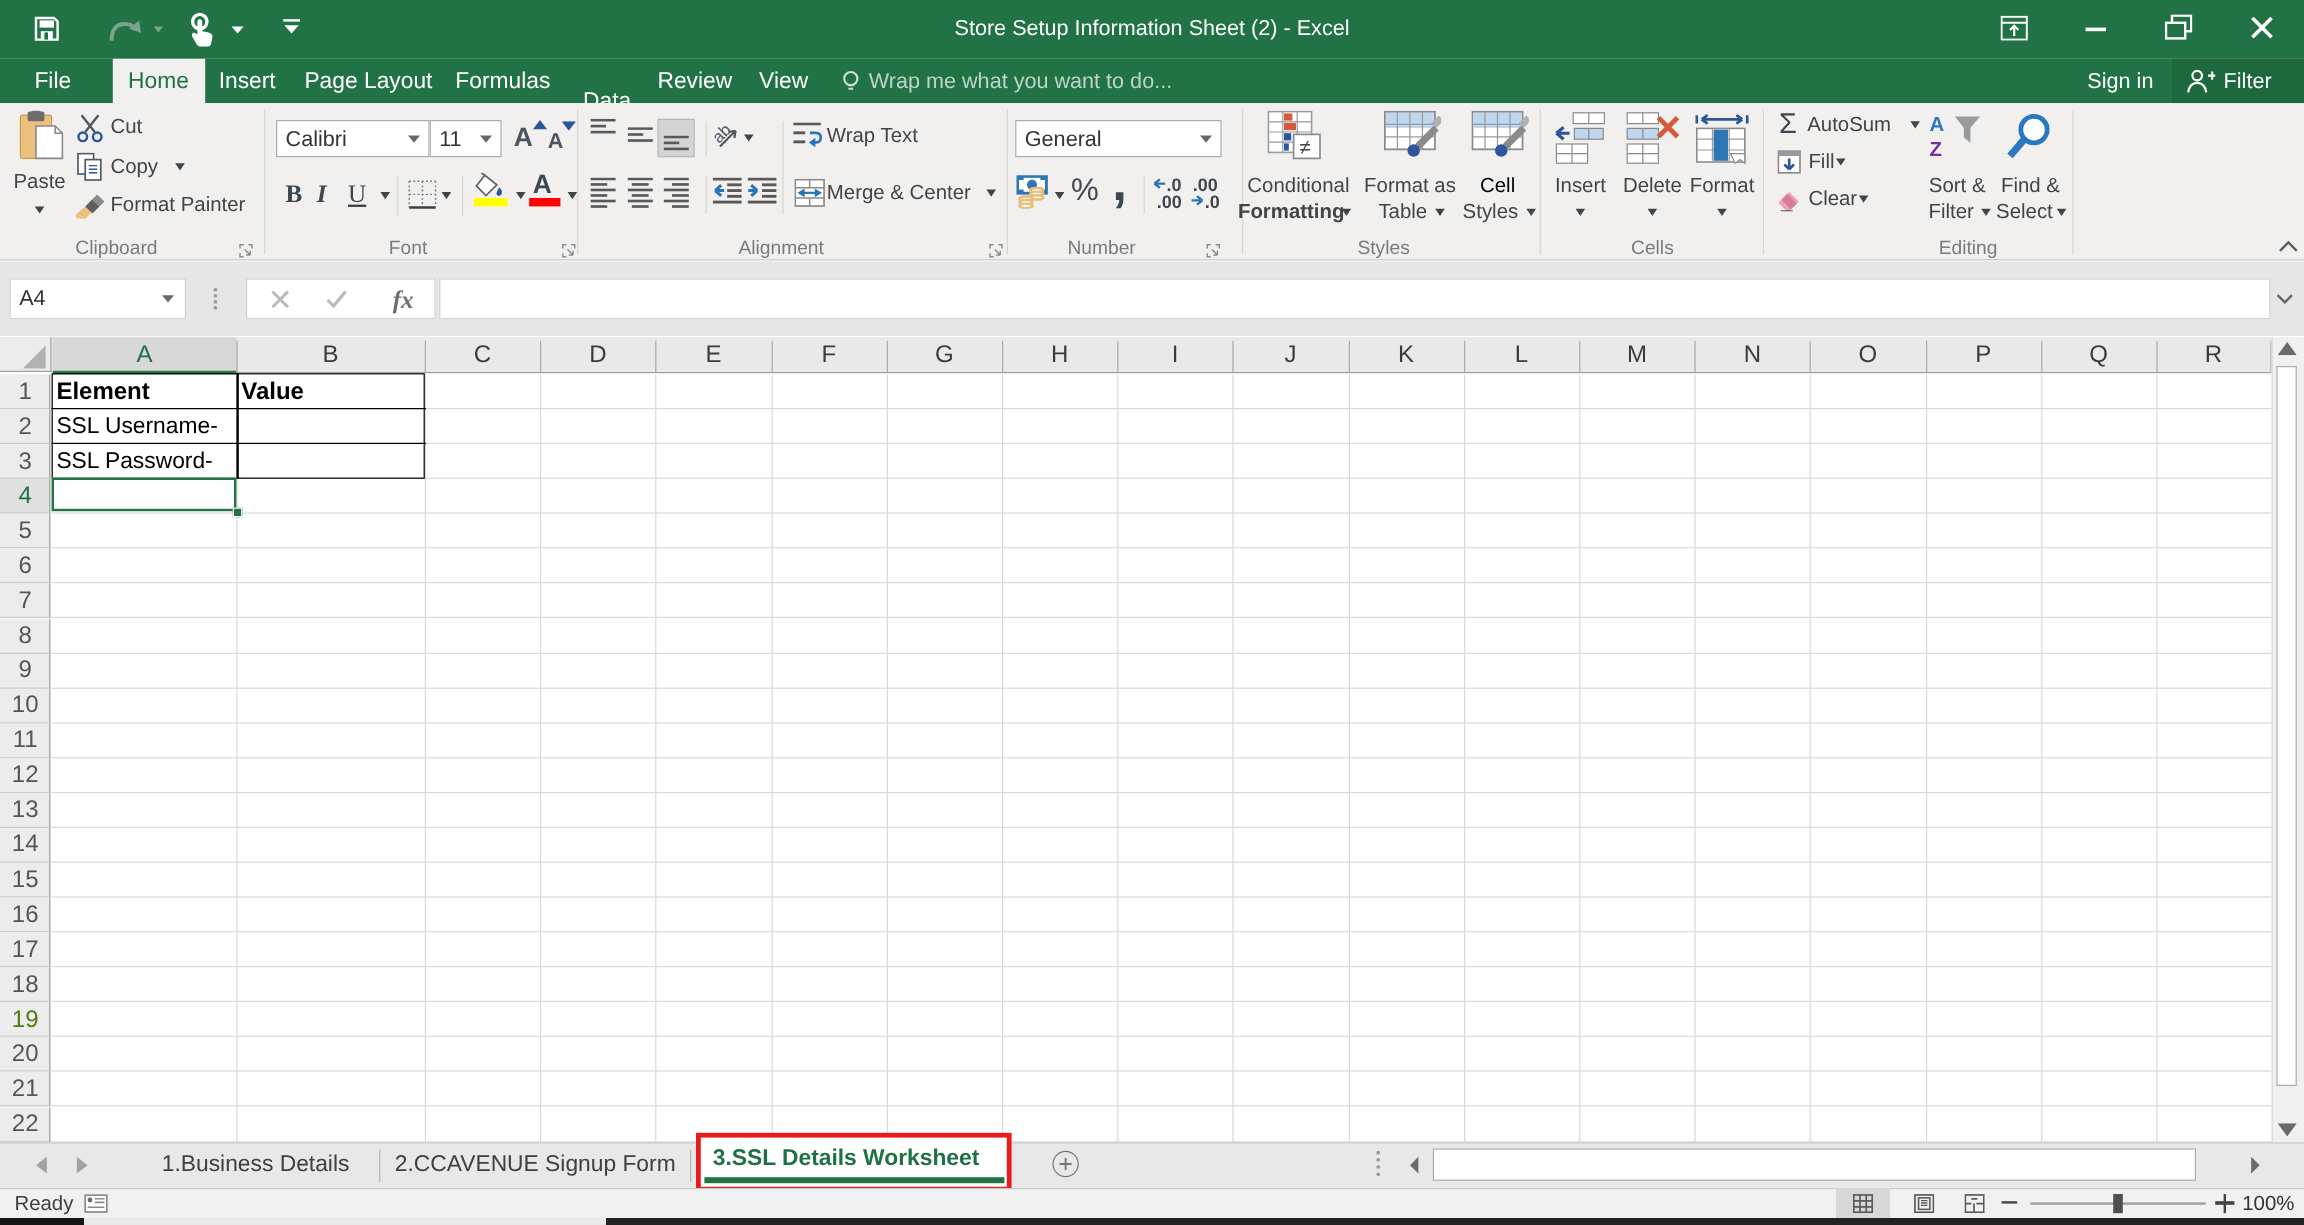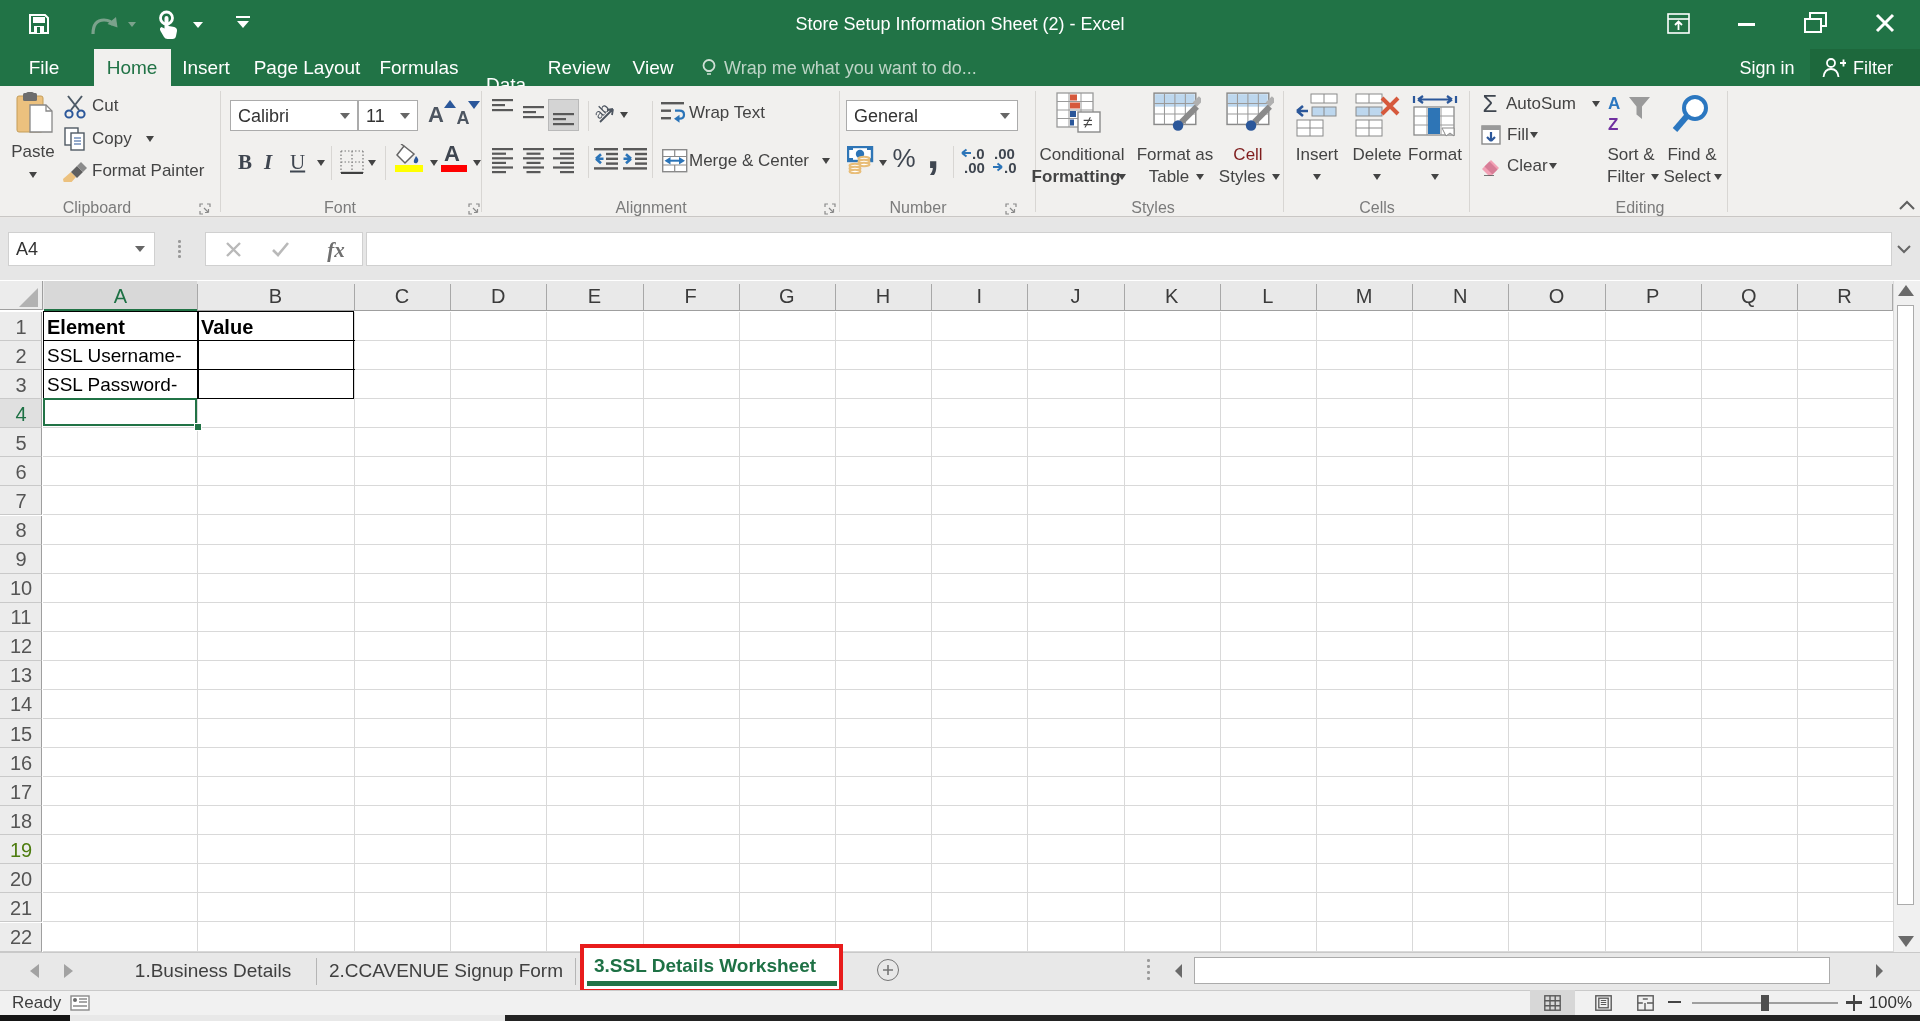--- a/index.html
+++ b/index.html
@@ -300,21 +300,21 @@
 <div class="a" style="left:1169px;top:177px;transform:translate(-50%,-50%);font-size:17px;color:#444;font-weight:normal;white-space:nowrap;">Table</div>
 <div class="a" style="left:1196px;top:174px;width:0;height:0;border-left:4.5px solid transparent;border-right:4.5px solid transparent;border-top:6px solid #444"></div>
 <svg class="a" style="left:1226px;top:92px" width="48" height="44" viewBox="0 0 46 42">
       <rect x="1" y="1" width="40" height="30" fill="#fff" stroke="#8a8a8a" stroke-width="1.4"></rect>
       <rect x="2" y="2" width="38" height="12" fill="#bdd7ee"></rect>
       <path d="M1 11 h40 M1 21 h40 M11 1 v30 M21 1 v30 M31 1 v30" stroke="#9a9a9a" stroke-width="1"></path>
       <path d="M40 12 l-14 14 -4 8 8 -4 14 -14 z" fill="#8a8a8a"></path>
       <circle cx="24" cy="32" r="5" fill="#2b579a"></circle>
       <path d="M38 10 l6 -6 4 4 -6 6 z" fill="#b0b0b0"></path>
     </svg>
-<div class="a" style="left:1248px;top:155px;transform:translate(-50%,-50%);font-size:17px;color:#7f1d1d;font-weight:normal;white-space:nowrap;">Cell</div>
+<div class="a" style="left:1248px;top:155px;transform:translate(-50%,-50%);font-size:17px;color:#000000;font-weight:normal;white-space:nowrap;">Cell</div>
 <div class="a" style="left:1242px;top:177px;transform:translate(-50%,-50%);font-size:17px;color:#444;font-weight:normal;white-space:nowrap;">Styles</div>
 <div class="a" style="left:1272px;top:174px;width:0;height:0;border-left:4.5px solid transparent;border-right:4.5px solid transparent;border-top:6px solid #444"></div>
 <svg class="a" style="left:1295px;top:92px" width="46" height="46" viewBox="0 0 46 46">
 <rect x="16" y="2" width="26" height="9" fill="#fff" stroke="#8a8a8a"></rect>
       <line x1="29" y1="2" x2="29" y2="11" stroke="#8a8a8a"></line>
 <rect x="17" y="15" width="24" height="9" fill="#bdd7ee" stroke="#8a8a8a"></rect>
       <line x1="29" y1="15" x2="29" y2="24" stroke="#8a8a8a"></line>
 <path d="M13 19 L2 19 M2 19 l6 -5 M2 19 l6 5" stroke="#2b579a" stroke-width="2.6" fill="none"></path>
 <rect x="2" y="28" width="26" height="16" fill="#fff" stroke="#8a8a8a"></rect>
       <path d="M2 36 h26 M15 28 v16" stroke="#8a8a8a"></path>

